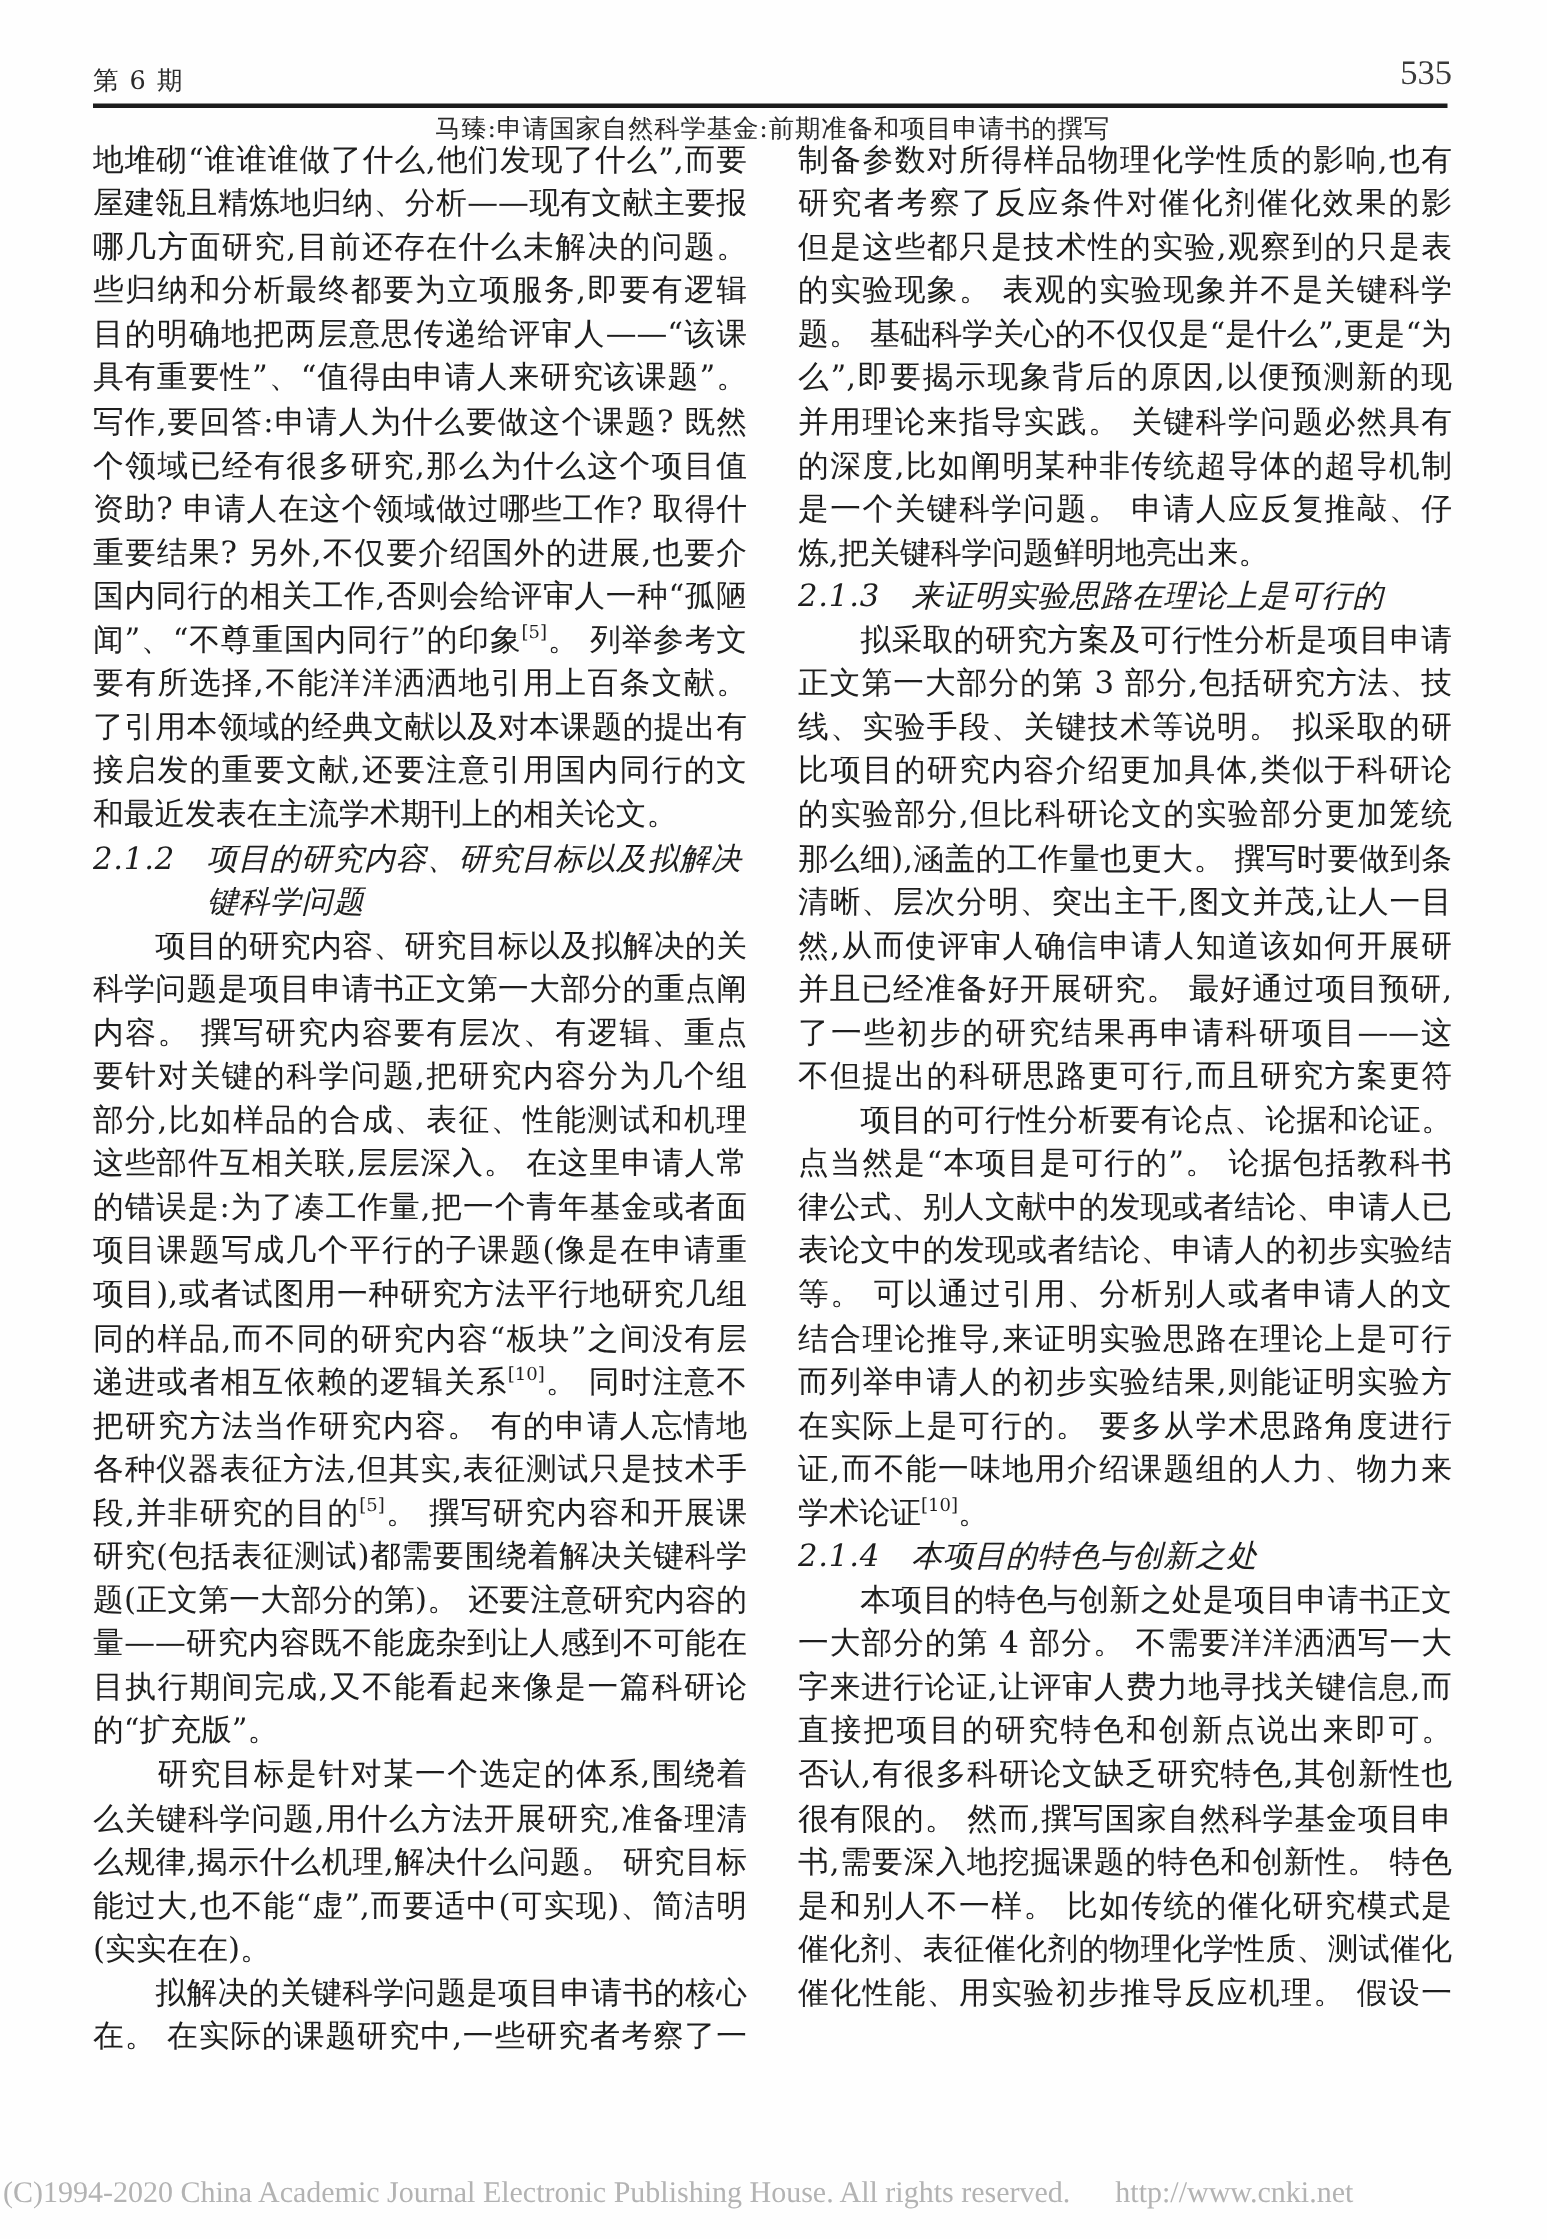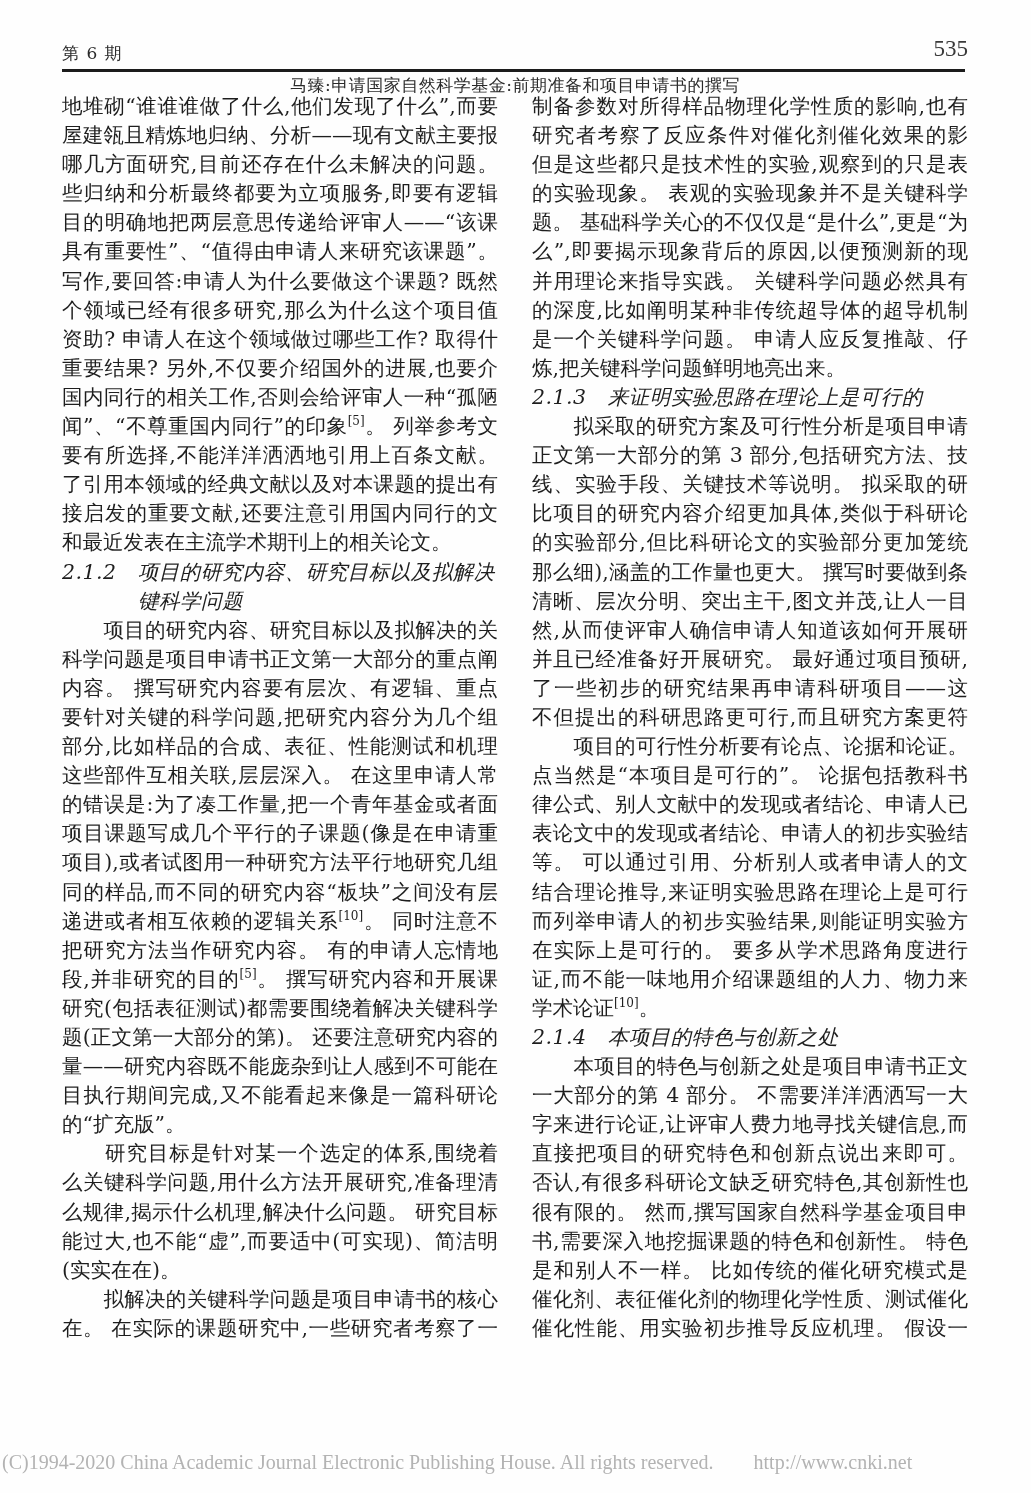--- a/index.html
+++ b/index.html
@@ -95,21 +95,21 @@
   #page-footer {
     position: absolute;
     left: 2px;
     top: 1451px;
     width: 1000px;
     font-size: 20px;
     color: #b3b3b3;
     font-family: "Liberation Serif", "DejaVu Serif", serif;
     white-space: nowrap;
   }
-  #page-footer .cnki-url { margin-left: 40px; font-family: Liberation Serif, serif; }
+  #page-footer .cnki-url { margin-left: 30px; font-family: Liberation Serif, serif; }
 </style>
 </head>
 <body>
 
 <div id="page">
 
   <div id="page-header">
     <span class="issue-number">第 6 期</span>
     <span class="running-title">马臻:申请国家自然科学基金:前期准备和项目申请书的撰写</span>
     <span class="page-number">535</span>
@@ -141,20 +141,21 @@
       <div class="line b">内容。 撰写研究内容要有层次、有逻辑、重点突出。</div>
       <div class="line b">要针对关键的科学问题,把研究内容分为几个组成</div>
       <div class="line b">部分,比如样品的合成、表征、性能测试和机理研究,</div>
       <div class="line b">这些部件互相关联,层层深入。 在这里申请人常犯</div>
       <div class="line b">的错误是:为了凑工作量,把一个青年基金或者面上</div>
       <div class="line b">项目课题写成几个平行的子课题(像是在申请重点</div>
       <div class="line b">项目),或者试图用一种研究方法平行地研究几组不</div>
       <div class="line b">同的样品,而不同的研究内容“板块”之间没有层层</div>
       <div class="line b">递进或者相互依赖的逻辑关系<sup class="ref">[10]</sup>。 同时注意不能</div>
       <div class="line b">把研究方法当作研究内容。 有的申请人忘情地罗列</div>
+      <div class="line b">各种仪器表征方法,但其实,表征测试只是技术手</div>
       <div class="line b">段,并非研究的目的<sup class="ref">[5]</sup>。 撰写研究内容和开展课题</div>
       <div class="line b">研究(包括表征测试)都需要围绕着解决关键科学问</div>
       <div class="line b">题(正文第一大部分的第)。 还要注意研究内容的容</div>
       <div class="line b">量——研究内容既不能庞杂到让人感到不可能在项</div>
       <div class="line b">目执行期间完成,又不能看起来像是一篇科研论文</div>
       <div class="line e">的“扩充版”。</div>
       <div class="line b">　　研究目标是针对某一个选定的体系,围绕着什</div>
       <div class="line b">么关键科学问题,用什么方法开展研究,准备理清什</div>
       <div class="line b">么规律,揭示什么机理,解决什么问题。 研究目标不</div>
       <div class="line b">能过大,也不能“虚”,而要适中(可实现)、简洁明了</div>

